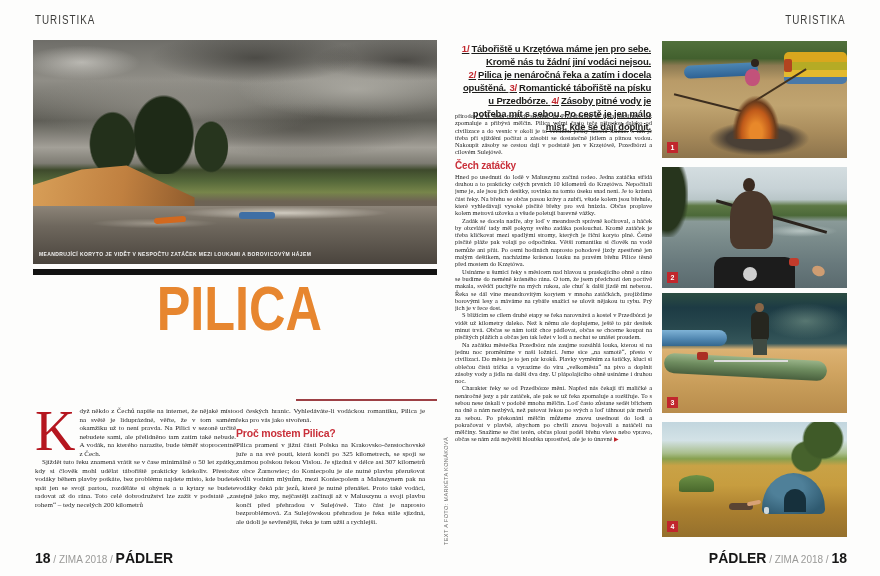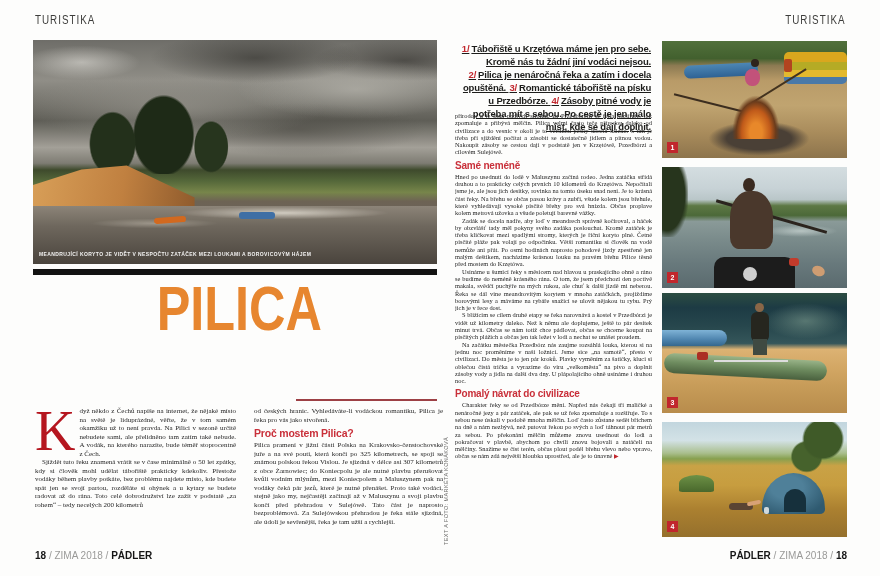--- a/index.html
+++ b/index.html
@@ -58,21 +58,21 @@
     color:#2d2d2d;letter-spacing:-1px;}
   .subtitle span{display:inline-block;transform:scaleX(.76);}
   .maroon-rule{position:absolute;left:296px;top:399px;width:141px;height:2px;background:#9d4045;}
 
   
   .col{position:absolute;top:407px;height:141px;overflow:hidden;font-size:7px;line-height:8.5px;
        text-align:justify;}
   .col p{margin:0;}
   .col p.ind, .bodycol p.ind{text-indent:7px;}
   .col-1{left:35px;width:201px;}
-  .col-2{left:254px;width:189px;}
+  .col-2{left:236px;width:189px;}
   .dropcap{float:left;font-size:56px;line-height:44px;padding:2px 4px 0 0;color:#b5161f;
     font-family:"Liberation Serif",serif;}
   .red-head{margin:4px 0 2px 0;font-family:"Liberation Sans",sans-serif;font-weight:bold;
     font-size:10.5px;line-height:11px;color:#c9303a;letter-spacing:-.2px;text-align:left;}
 
   
   .photo-caps{position:absolute;left:15px;top:42px;width:196px;text-align:right;
     font-family:"Liberation Sans",sans-serif;font-weight:bold;font-size:9.5px;line-height:13px;
     color:#1d1d1b;letter-spacing:-.2px;text-decoration:underline;}
   .photo-caps .num{color:#c1272d;margin:0 2px 0 1px;}
@@ -168,21 +168,21 @@
   .ph4-person{position:absolute;left:36%;top:70%;width:24px;height:7px;border-radius:4px;
     background:#5a4433;}
   .ph4-leg{position:absolute;left:46%;top:69%;width:14px;height:4px;border-radius:2px;
     background:#d8a276;transform:rotate(-12deg);}
   .ph4-lantern{position:absolute;left:55%;top:74%;width:5px;height:7px;border-radius:2px;
     background:#cfd8dc;}
 
   
   .folio{position:absolute;top:550px;font-family:"Liberation Sans",sans-serif;font-size:10px;
     color:#9a9a98;}
-  .folio .b{font-weight:bold;font-size:10px;color:#161616;}
+  .folio .b{font-weight:bold;font-size:14px;color:#161616;}
   .folio-left{left:35px;}
   .folio-right{right:33px;}
 </style>
 </head>
 <body>
 
 <div class="spread">
 
   <section class="page page-left">
     <div class="kicker kicker-left"><span>TURISTIKA</span></div>
@@ -222,27 +222,26 @@
 
     <div class="photo-caps">
       <span class="num">1/</span><span>Tábořiště u Krzętówa máme jen pro sebe. Kromě nás tu žádní jiní vodáci nejsou.</span>
       <span class="num">2/</span><span>Pilica je nenáročná řeka a zatím i docela opuštěná.</span>
       <span class="num">3/</span><span>Romantické tábořiště na písku u Przedbórze.</span>
       <span class="num">4/</span><span>Zásoby pitné vody je potřeba mít s sebou. Po cestě je jen málo míst, kde se dají doplnit.</span>
     </div>
 
     <article class="bodycol">
       <p>přírodou a je plná padlých stromů, za Przedbórem se řeka rozšiřuje, tok zpomaluje a přibývá mělčin. Pilica velmi často teče přírodou daleko od civilizace a do vesnic v okolí je to většinou pěšky docela daleko. S tím je třeba při sjíždění počítat a zásobit se dostatečně jídlem a pitnou vodou. Nakoupit zásoby se cestou dají v podstatě jen v Krzętówě, Przedbórzi a cílovém Sulejówě.</p>
-      <h3 class="red-head">Samé neméně</h3>
+      <h3 class="red-head">Čech zatáčky</h3>
       <p>Hned po usednutí do lodě v Maluszynu začíná rodeo. Jedna zatáčka střídá druhou a to prakticky celých prvních 10 kilometrů do Krzętówa. Nepočítali jsme je, ale jsou jich desítky, rovinka na tomto úseku snad není. Je to krásná část řeky. Na břehu se občas pasou krávy a zubři, všude kolem jsou břehule, které vyhledávají vysoké písčité břehy pro svá hnízda. Občas proplave kolem metrová užovka a všude poletují barevné vážky.</p>
       <p class="ind">Zadák se docela nadře, aby loď v meandrech správně kočíroval, a háček by obzvlášť tady měl pokyny svého zadáka poslouchat. Kromě zatáček je třeba kličkovat mezi spadlými stromy, kterých je říční koryto plné. Četné písčité pláže pak volají po odpočinku. Větší romantiku si člověk na vodě nemůže ani přát. Po osmi hodinách naprosto pohodové jízdy zpestřené jen malým deštíkem, nacházíme krásnou louku na pravém břehu Pilice těsně před mostem do Krzętówa.</p>
       <p class="ind">Usínáme u šumící řeky s měsícem nad hlavou u praskajícího ohně a ráno se budíme do neméně krásného rána. O tom, že jsem předchozí den poctivě makala, svědčí puchýře na mých rukou, ale chuť k další jízdě mi neberou. Řeka se dál vine meandrovitým korytem v mnoha zatáčkách, projíždíme borovými lesy a máváme na rybáře snažící se ulovit nějakou tu rybu. Prý jich je v řece dost.</p>
       <p class="ind">S blížícím se cílem druhé etapy se řeka narovnává a kostel v Przedbórzi je vidět už kilometry daleko. Než k němu ale doplujeme, ještě to pár desítek minut trvá. Občas se nám totiž chce pádlovat, občas se chceme koupat na písčitých plážích a občas jen tak ležet v lodi a nechat se unášet proudem.</p>
       <p class="ind">Na začátku městečka Przedbórz nás zaujme rozsáhlá louka, kterou si na jednu noc proměníme v naši ložnici. Jsme sice „na samotě“, přesto v civilizaci. Do města je to jen pár kroků. Plavky vyměním za šatičky, kluci si oblečou čistá trička a vyrazíme do víru „velkoměsta“ na pivo a doplnit zásoby vody a jídla na další dva dny. U plápolajícího ohně usínáme i druhou noc.</p>
-      <h3 class="red-head">Pomalý návrat do civilizace</h3>
       <p class="ind"><span>Charakter řeky se od Przedbórze mění. Napřed nás čekají tři maličké a nenáročné jezy a pár zatáček, ale pak se už řeka zpomaluje a rozšiřuje. To s sebou nese úskalí v podobě mnoha mělčin. Loď často zůstane sedět břichem na dně a nám nezbývá, než putovat řekou po svých a loď táhnout pár metrů za sebou. Po překonání mělčin můžeme znovu usednout do lodi a pokračovat v plavbě, abychom po chvíli znovu bojovali a natáčeli na mělčiny. Snažíme se číst terén, občas plout podél břehu vlevo nebo vpravo, občas se nám zdá největší hloubka uprostřed, ale je to únavné</span> <span class="arrow">▶</span></p>
     </article>
 
     <div class="credit">TEXT A FOTO: MARKÉTA KONÁKOVÁ</div>
 
     <figure class="ph ph1">
       <div class="ph1-pit"></div>
       <div class="ph1-kayak-blue"></div>
       <div class="ph1-kayaks-yellow"></div>
       <div class="ph1-barrel"></div>

